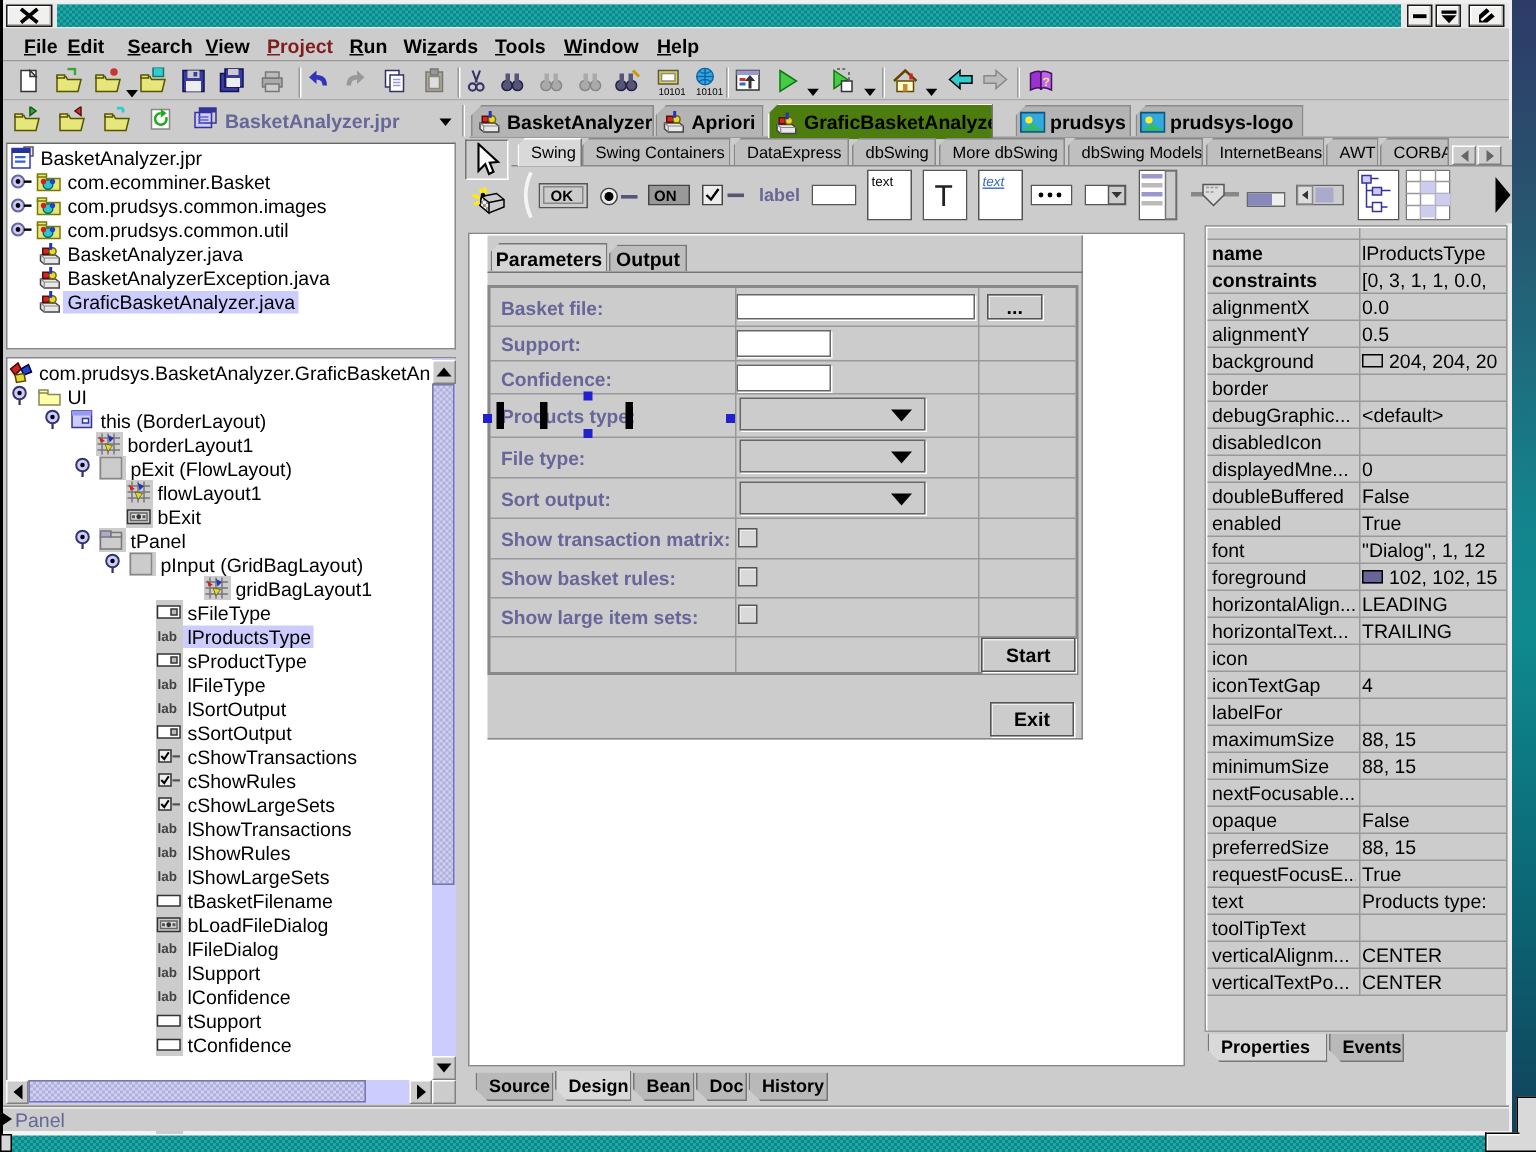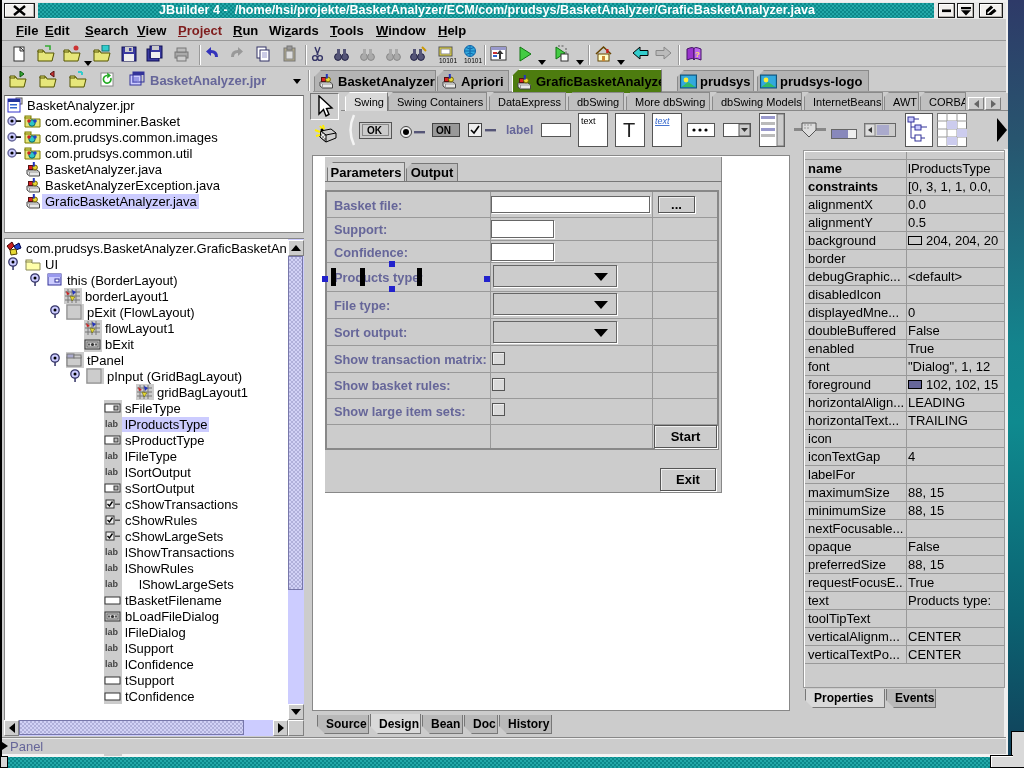--- a/index.html
+++ b/index.html
@@ -39,21 +39,20 @@
 <div class="abs" style="left:1013px;top:733px;width:11px;height:33px;background:#d9d9d9;"></div>
 <div class="abs" style="left:0px;top:756px;width:8px;height:12px;background:#d6d6d6;border:1px solid #000;"></div>
 <div class="abs" style="left:2px;top:0px;width:1004px;height:2px;background:#f0f0f0;"></div>
     <div class="abs" style="left:2px;top:2px;width:1004px;height:17px;background:#e8e8e8;"></div>
 <div class="abs teal" style="left:38px;top:3px;width:896px;height:15px;"></div>
 <div class="abs mbtn" style="left:4px;top:3px;width:31px;height:15px;">
       <svg width="13" height="11">
         <path d="M1 1 L12 10 M12 1 L1 10" stroke="#000" stroke-width="2.4"></path>
       </svg>
     </div>
-<div class="abs bold" style="left:137px;top:3px;width:700px;height:15px;font-size:12.6px;line-height:15px;color:#ffffff;text-align:center;white-space:nowrap;">JBuilder 4 -&nbsp; /home/hsi/projekte/BasketAnalyzer/ECM/com/prudsys/BasketAnalyzer/GraficBasketAnalyzer.java</div>
 <div class="abs mbtn" style="left:938px;top:3px;width:17px;height:15px;">
       <svg width="11" height="9">
         <rect x="1" y="3.5" width="9" height="2.6" fill="#000"></rect>
       </svg>
     </div>
 <div class="abs mbtn" style="left:957px;top:3px;width:17px;height:15px;">
       <svg width="12" height="10">
         <rect x="1" y="1" width="10" height="2.2" fill="#000"></rect>
         <path d="M1 4.2 H11 L6 9.5 Z" fill="#000"></path>
       </svg>
@@ -607,21 +606,21 @@
         </svg>
       </span>
       <span style="padding-left:3px;">lShowRules</span>
     </div>
 <div class="treerow" style="left:104px;top:576px;">
       <span style="background:#ccc;display:inline-flex;">
         <svg width="18" height="16" style="flex:none;">
           <text x="1" y="11" font-size="9" font-weight="bold" fill="#444" font-family="Liberation Sans">lab</text>
         </svg>
       </span>
-      <span style="padding-left:17px;text-align:right;">lShowLargeSets</span>
+      <span style="padding-left:3px;text-align:right;">lShowLargeSets</span>
     </div>
 <div class="treerow" style="left:104px;top:592px;">
       <span style="background:#ccc;display:inline-flex;">
         <svg width="18" height="16" style="flex:none;">
           <rect x="1" y="5" width="15" height="7" fill="#fff" stroke="#333"></rect>
         </svg>
       </span>
       <span style="padding-left:3px;">tBasketFilename</span>
     </div>
 <div class="treerow" style="left:104px;top:608px;">

